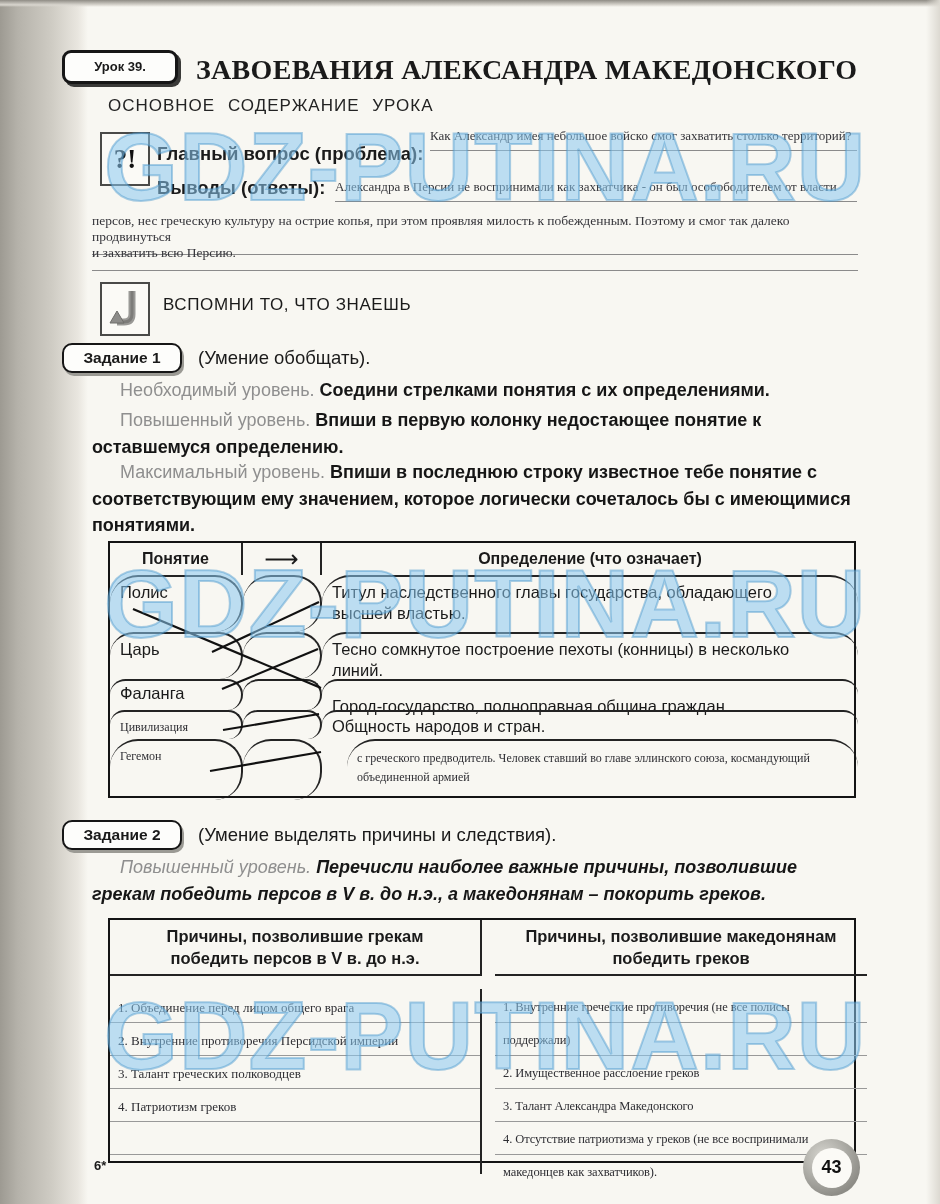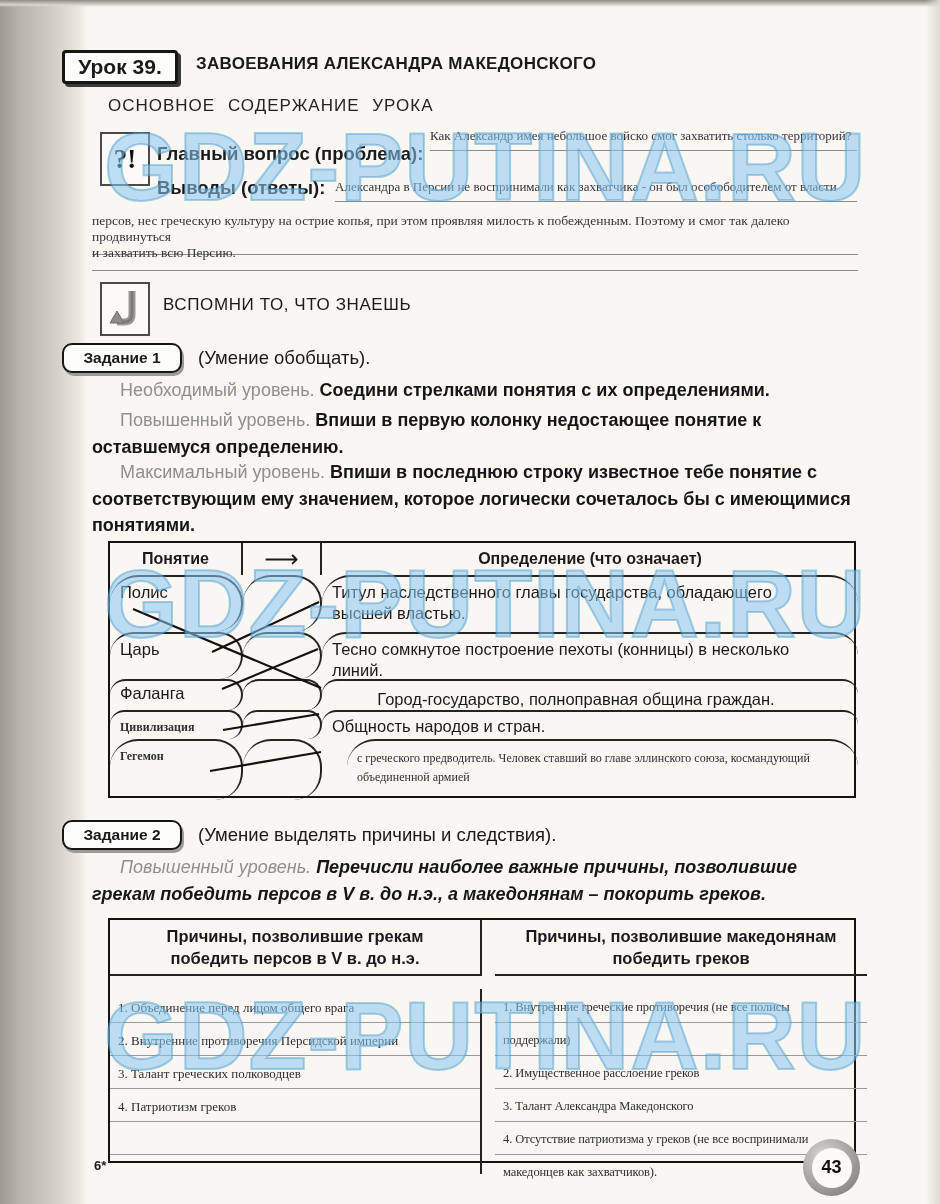--- a/index.html
+++ b/index.html
@@ -19,27 +19,27 @@
   .watermark{position:absolute;left:104px;width:830px;font-weight:bold;font-size:95px;
     letter-spacing:1px;color:rgba(138,201,240,0.55);-webkit-text-stroke:2px rgba(73,151,203,0.45);
     white-space:nowrap;z-index:30;pointer-events:none;transform:scaleY(1.02);}
   .wm-a{top:112px;} .wm-b{top:549px;} .wm-c{top:981px;}
 
   .abs{position:absolute;}
 
   
   .pill{position:absolute;background:#fdfdfb;border:2px solid #161616;border-radius:10px;
     font-weight:bold;text-align:center;}
-  .lesson-pill{left:62px;top:50px;width:110px;height:28px;line-height:28px;font-size:21px;
-    box-shadow:3px 3px 0 #3a3a38;border-width:3px;border-radius:4px;}
+  .lesson-pill{left:62px;top:50px;width:110px;height:28px;line-height:28px;font-size:13px;
+    box-shadow:3px 3px 0 #3a3a38;border-width:3px;border-radius:9px;}
   .task-pill{height:26px;line-height:26px;width:116px;font-size:15.5px;
     box-shadow:2px 3px 0 #9b9a94;}
 
-  .page-title{left:196px;top:54px;font-family:Liberation Sans, sans-serif;font-weight:bold;
-    font-size:17px;letter-spacing:0.3px;}
+  .page-title{left:196px;top:54px;font-family:Liberation Serif, serif;font-weight:bold;
+    font-size:28px;letter-spacing:0.3px;}
   .section-heading{left:108px;top:96px;font-size:17px;letter-spacing:1px;word-spacing:7px;color:#232323;}
 
   .icon-box{position:absolute;width:46px;height:50px;border:2px solid #4a4a48;background:#fbfaf6;
     display:flex;align-items:center;justify-content:center;}
   .qmark{font-family:"Liberation Serif",serif;font-weight:bold;font-size:27px;color:#111;}
 
   .blabel{position:absolute;font-weight:bold;font-size:18.5px;}
   .hand{font-family:"Liberation Serif",serif;color:#35353a;}
   .ansline{position:absolute;border-bottom:1px solid #8b8b8b;font-size:13px;line-height:16px;}
 
@@ -54,21 +54,21 @@
   .t1{display:grid;grid-template-columns:133px 79px 536px;
       grid-template-rows:32px 57px 47px 31px 29px 61px;
       border:2px solid #141414;width:748px;height:257px;box-sizing:border-box;background:transparent;}
   .t1 .c{box-sizing:border-box;}
   .t1 .vr{border-right:2px solid #232323;}
   .t1 .hr{border-top:2px solid #232323;border-radius:28px;}
   .t1 .hdr{font-weight:bold;font-size:16px;display:flex;align-items:center;justify-content:center;}
   .t1 .concept{font-size:16.5px;padding:6px 4px 0 10px;}
   .t1 .def{font-size:16.5px;line-height:21px;padding:5px 38px 0 10px;}
   .t1 .hw{font-family:"Liberation Serif",serif;font-size:12px;color:#2e2e33;line-height:15px;}
-  .t1 .hw.concept{padding-top:8px;font-weight:bold;}
+  .t1 .hw.concept{padding-top:8px;}
   .t1 .hw.def{padding-top:8px;line-height:19px;margin-left:25px;}
   .conn{position:absolute;left:0;top:0;z-index:5;pointer-events:none;}
 
   
   .t2{position:absolute;left:108px;top:918px;width:748px;height:245px;border:2px solid #141414;
       box-sizing:border-box;display:grid;grid-template-columns:372px 372px;grid-template-rows:56px 185px;gap:13px;}
   .t2 .cell{box-sizing:border-box;}
   .t2 .h{font-weight:bold;font-size:16.5px;line-height:22px;display:flex;align-items:center;
         justify-content:center;text-align:center;border-bottom:2px solid #232323;padding:0 18px;}
   .t2 .vr{border-right:2px solid #232323;}
@@ -144,21 +144,21 @@
       <div class="c vr hr concept">Полис</div>
       <div class="c vr hr"></div>
       <div class="c hr def">Титул наследственного главы государства, обладающего высшей властью.</div>
 
       <div class="c vr hr concept">Царь</div>
       <div class="c vr hr"></div>
       <div class="c hr def">Тесно сомкнутое построение пехоты (конницы) в несколько линий.</div>
 
       <div class="c vr hr concept" style="padding-top:3px;">Фаланга</div>
       <div class="c vr hr"></div>
-      <div class="c hr def" style="padding-top:8px;text-align:center;">Город-государство, полноправная община граждан.</div>
+      <div class="c hr def" style="padding-top:15px;">Город-государство, полноправная община граждан.</div>
 
       <div class="c vr hr concept hw">Цивилизация</div>
       <div class="c vr hr"></div>
       <div class="c hr def" style="padding-top:4px;">Общность народов и стран.</div>
 
       <div class="c vr hr concept hw">Гегемон</div>
       <div class="c vr hr"></div>
       <div class="c hr def hw">с греческого предводитель. Человек ставший во главе эллинского союза, космандующий объединенной армией</div>
     </div>
     <svg class="conn" width="748" height="257" viewBox="0 0 748 257">

